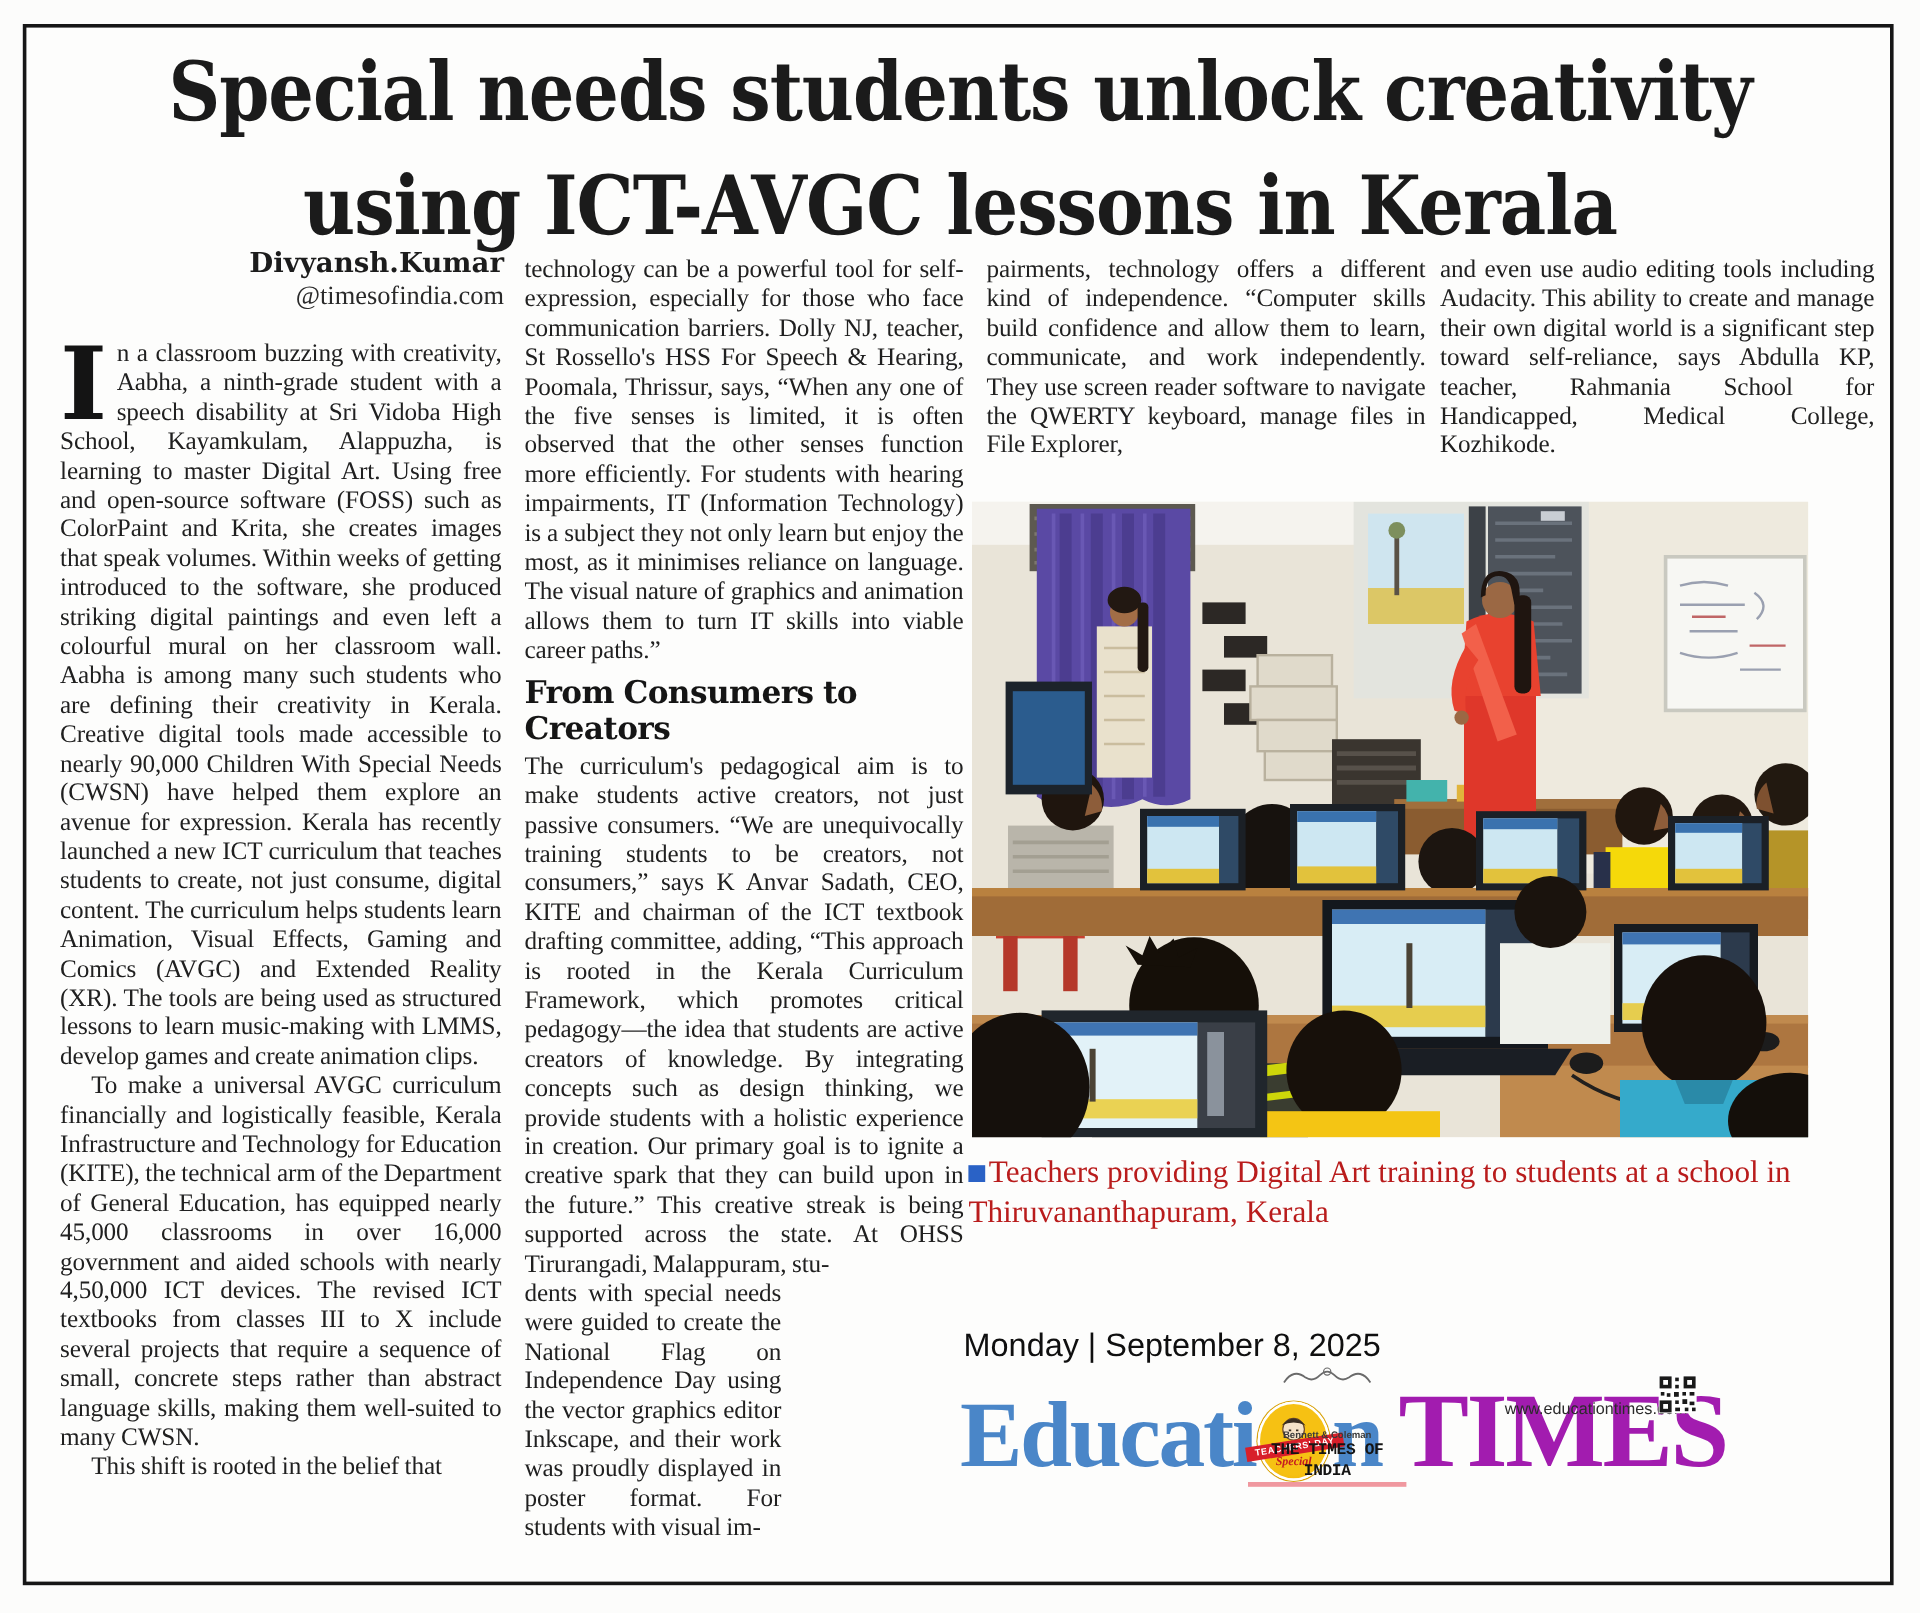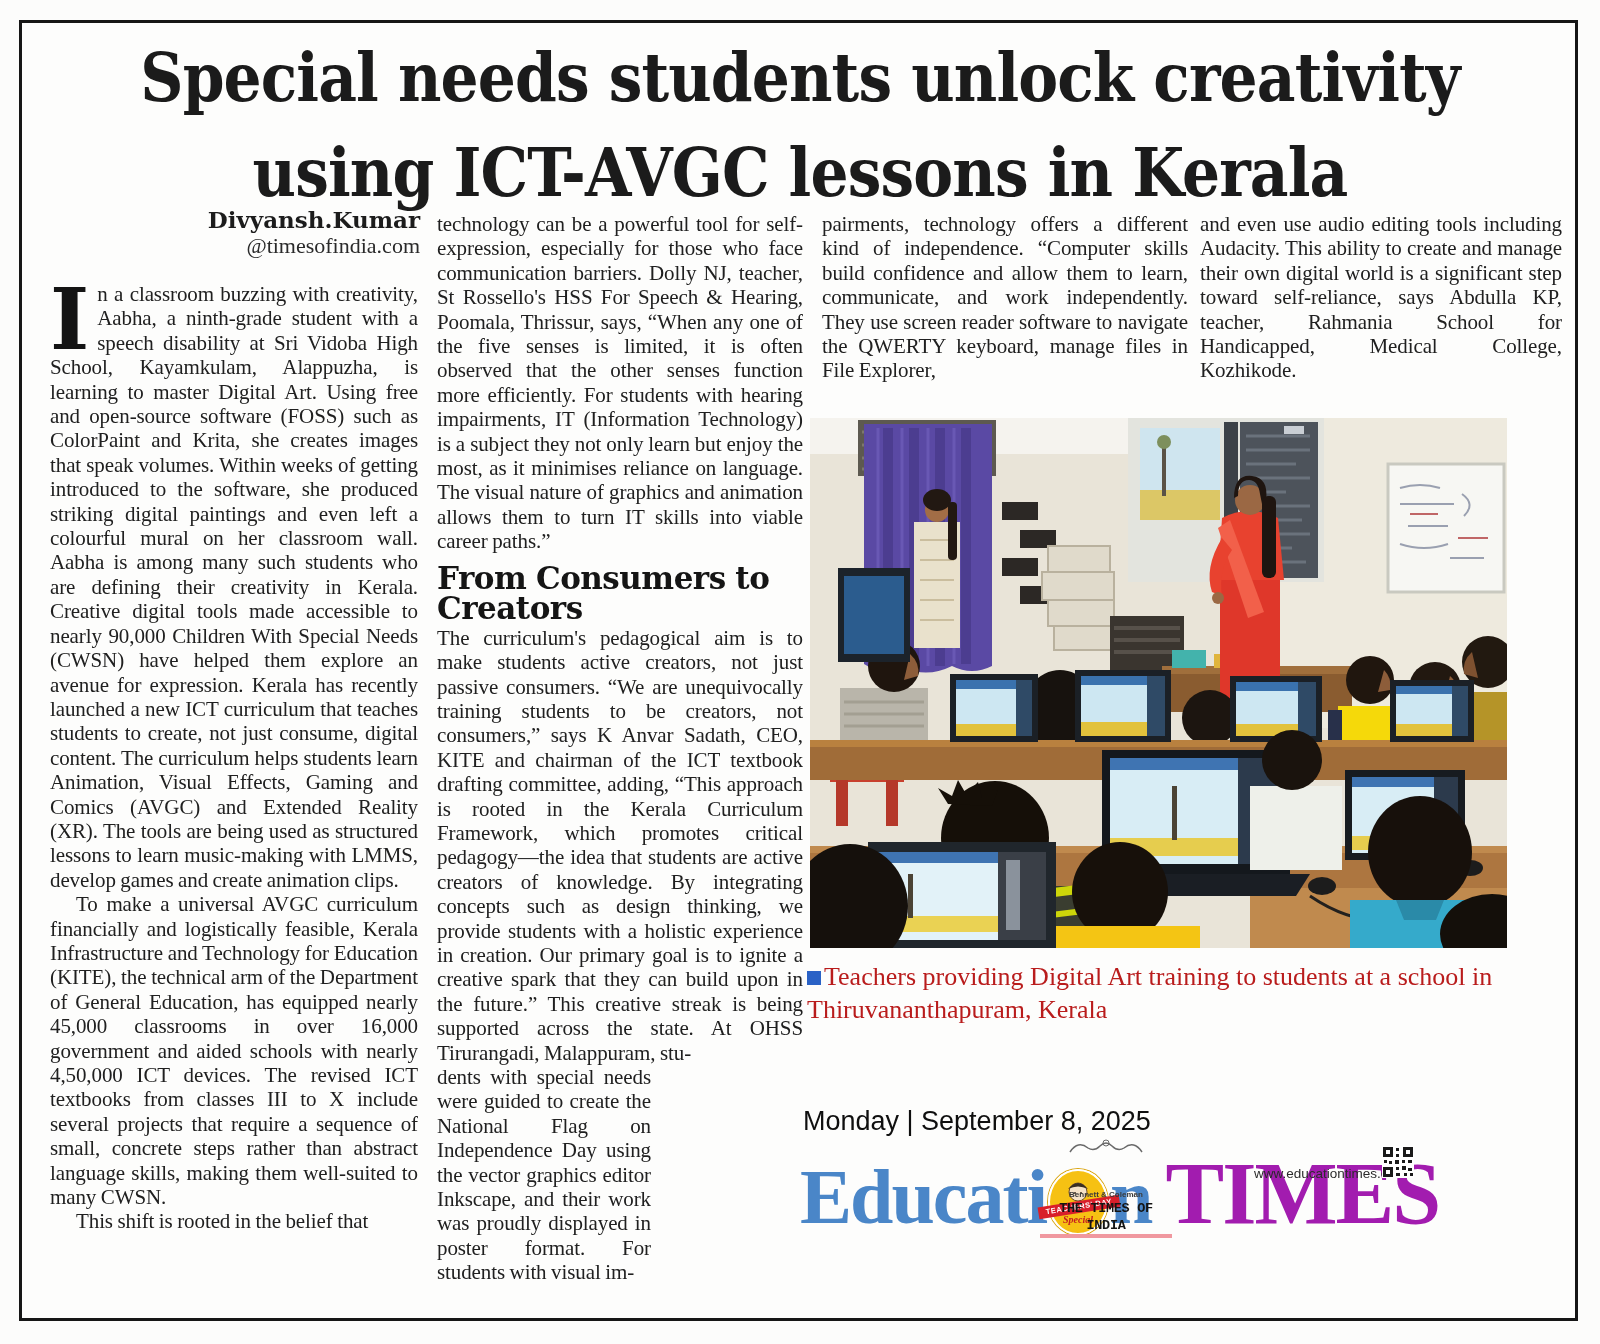--- a/index.html
+++ b/index.html
@@ -25,21 +25,21 @@
     letter-spacing:-0.1px;word-spacing:-0.6px;overflow:hidden;}
   .col p{margin:0;}
   .indent{text-indent:26px;}
   .col1{left:50px;top:282px;width:368px;height:1034px;}
   .col2{left:437px;top:212px;width:366px;height:1106px;}
   .col3{left:822px;top:212px;width:366px;height:196px;}
   .col4{left:1200px;top:212px;width:362px;height:186px;}
   .narrow{width:214px;}
   .dropcap{float:left;font-family:"DejaVu Serif",serif;font-weight:700;font-size:84px;
     line-height:70px;padding:3px 8px 0 0;color:#141414;}
-  .subhead{margin:9px 0 3px 0;font-family:"DejaVu Serif",serif;font-weight:700;font-size:31px;
+  .subhead{margin:9px 0 3px 0;font-family:"DejaVu Serif",serif;font-weight:700;font-size:26px;
     line-height:30px;text-align:left;color:#151515;letter-spacing:-0.5px;}
   
   .photo{position:absolute;left:810px;top:418px;width:697px;height:530px;overflow:hidden;}
   .photo svg{display:block;}
   
   .caption{position:absolute;left:807px;top:960px;width:700px;font-size:26px;line-height:33px;
     color:#b91c1c;}
   .bullet{display:inline-block;width:14px;height:14px;background:#2a62c6;margin-right:3px;}
   
   .date{position:absolute;left:803px;top:1106px;font-family:"Liberation Sans",sans-serif;

